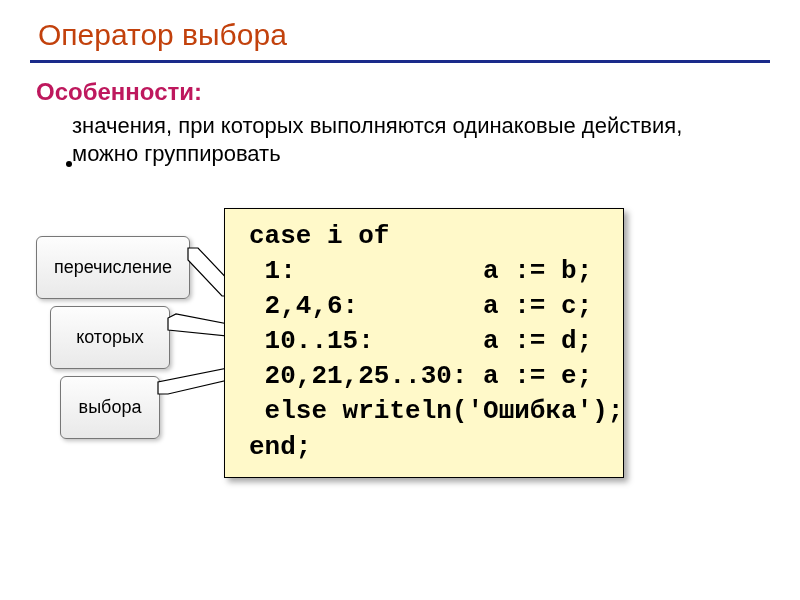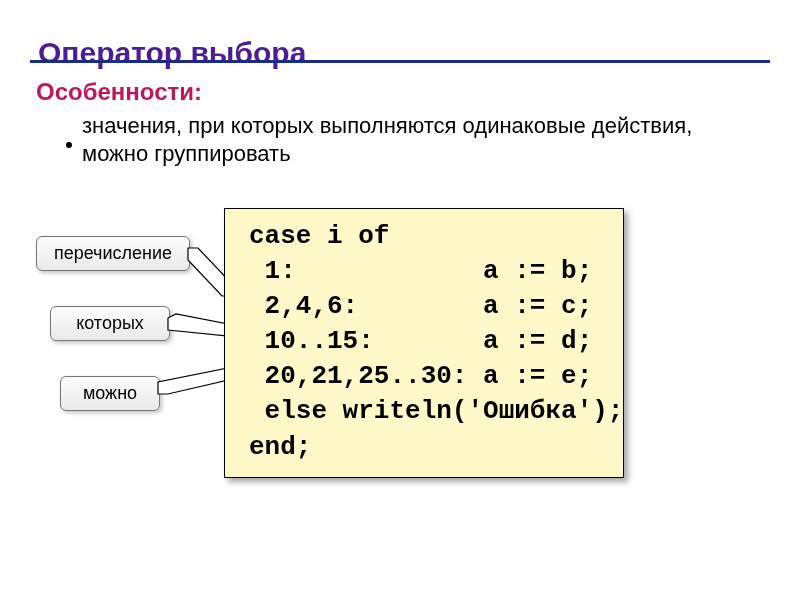--- a/index.html
+++ b/index.html
@@ -9,23 +9,22 @@
     background: #ffffff;
     font-family: Arial, Helvetica, sans-serif;
     position: relative;
     overflow: hidden;
   }
   .title {
     position: absolute;
     left: 38px;
     top: 18px;
     font-size: 30px;
-    font-weight: bold;
-    color: #4c1d95;
-    margin-top: 18px;
+    font-weight: normal;
+    color: #c2410c;
   }
   .hr {
     position: absolute;
     left: 30px;
     top: 60px;
     width: 740px;
     height: 3px;
     background: #1a2a8a;
   }
   .subheading {
@@ -35,22 +34,21 @@
     font-size: 24px;
     font-weight: bold;
     color: #be185d;
   }
   .bullet-row {
     position: absolute;
     left: 66px;
     top: 112px;
     width: 630px;
     display: flex;
-    align-items: center;
-    gap: 10px;
+    align-items: flex-end;
   }
   .bullet-dot {
     width: 6px;
     height: 6px;
     background: #000;
     border-radius: 50%;
     margin-top: 10px;
     flex-shrink: 0;
   }
   .bullet-text {
@@ -59,21 +57,21 @@
     line-height: 1.25;
   }
   .label-btn {
     position: absolute;
     left: 36px;
     font-size: 18px;
     color: #000;
     background: linear-gradient(#fdfdfd, #e9e9e9);
     border: 1px solid #777;
     border-radius: 6px;
-    padding: 6px 8px;
+    padding: 20px 8px;
     text-align: center;
     box-shadow: 2px 2px 4px rgba(0,0,0,0.25);
   }
   .label-1 { top: 236px; width: 154px; }
   .label-2 { top: 306px; width: 120px; left: 50px; }
   .label-3 { top: 376px; width: 100px; left: 60px; }
 
   .code-block {
     position: absolute;
     left: 224px;
@@ -103,21 +101,21 @@
 <div class="hr"></div>
 <div class="subheading">Особенности:</div>
 
 <div class="bullet-row">
   <div class="bullet-dot"></div>
   <div class="bullet-text">значения, при которых выполняются одинаковые действия, можно группировать</div>
 </div>
 
 <div class="label-btn label-1">перечисление</div>
 <div class="label-btn label-2">которых</div>
-<div class="label-btn label-3">можно</div>
+<div class="label-btn label-3">выбора</div>
 
 <svg class="pointer" style="left:188px; top:246px; width:50px; height:50px;">
   <polygon points="0,2 0,14 34,50 46,50 46,40 10,2" fill="#ffffff" stroke="#000" stroke-width="1.2"></polygon>
 </svg>
 
 <svg class="pointer" style="left:168px; top:314px; width:60px; height:22px;">
   <polygon points="0,4 0,16 60,22 60,10 8,0" fill="#ffffff" stroke="#000" stroke-width="1.2"></polygon>
 </svg>
 
 <svg class="pointer" style="left:158px; top:368px; width:70px; height:26px;">

